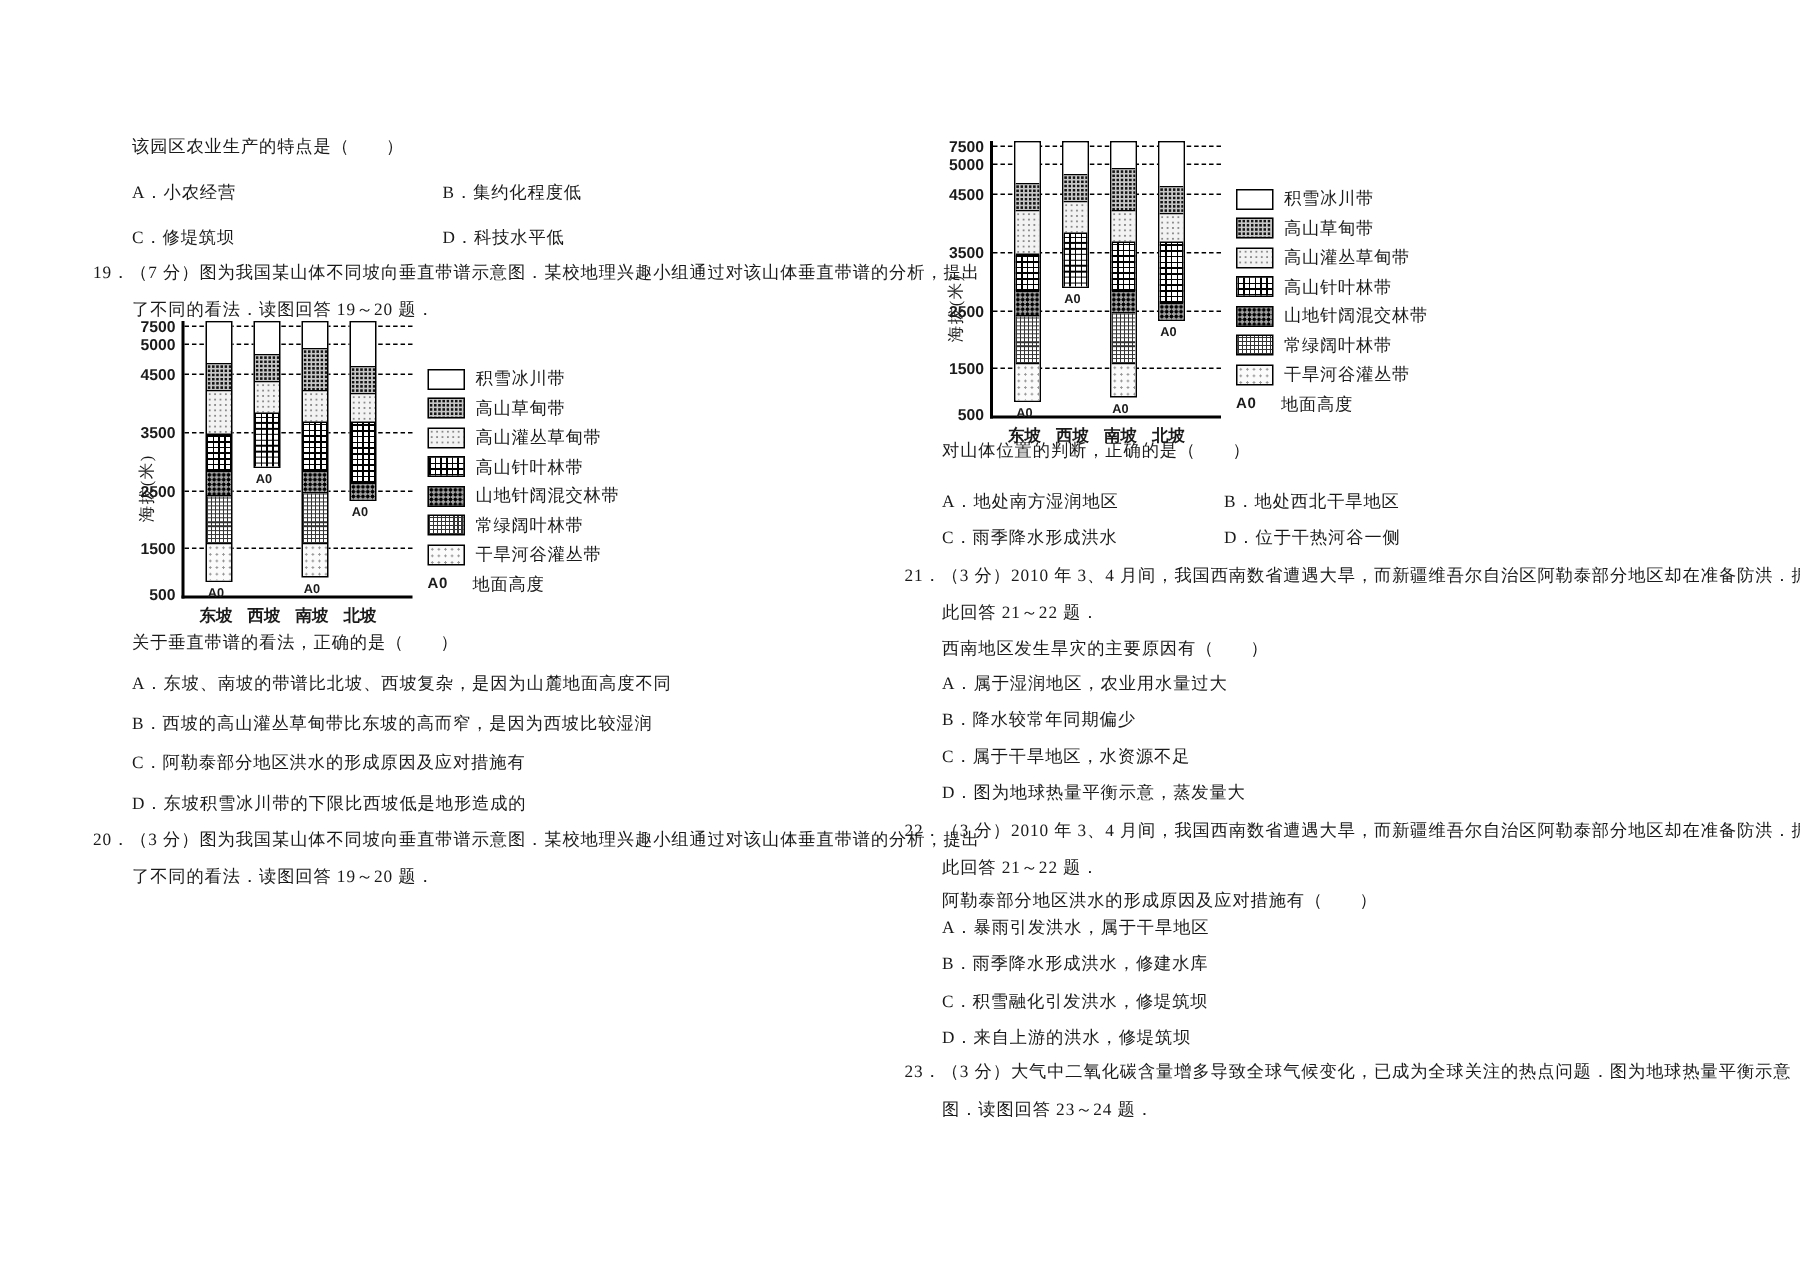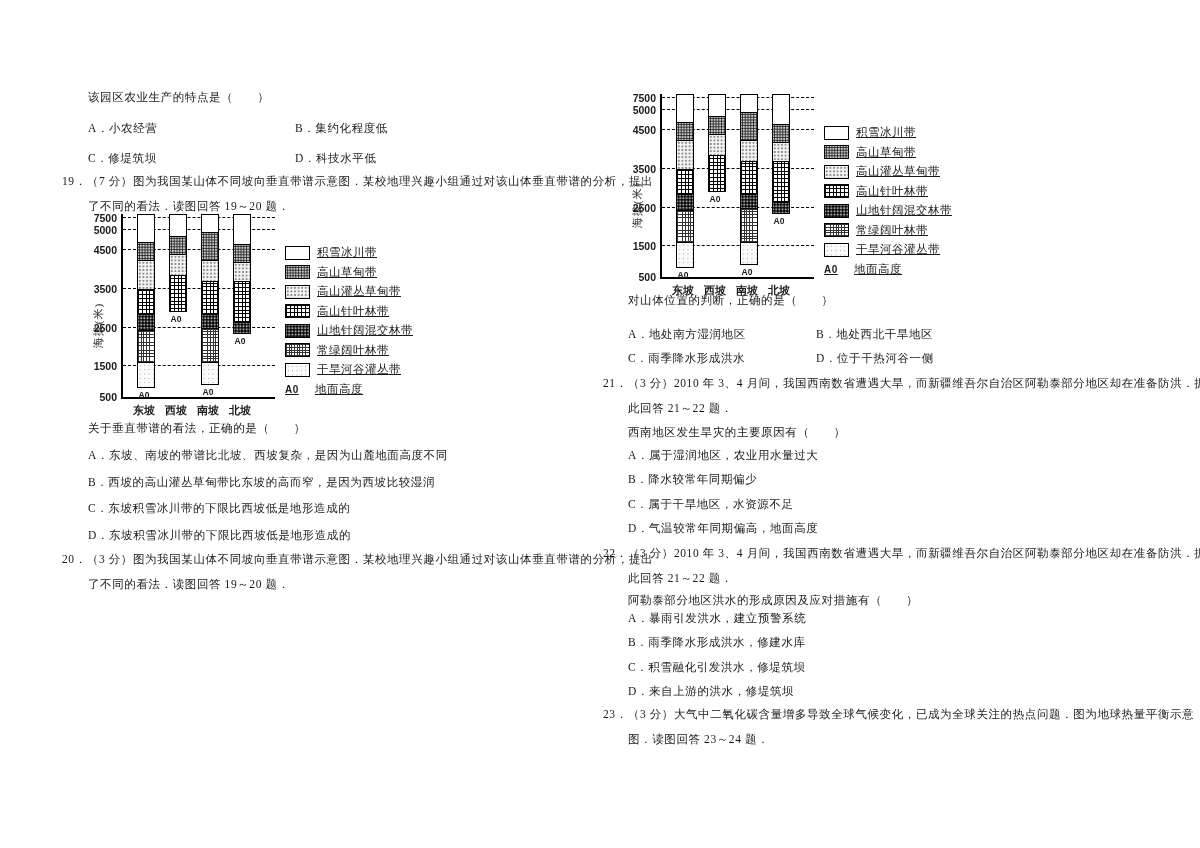--- a/index.html
+++ b/index.html
@@ -20,21 +20,21 @@
        display:flex;flex-direction:column;overflow:hidden;background:#fff;}
   .seg{width:100%;box-sizing:border-box;border-bottom:1px solid #000;flex:0 0 auto;}
   .seg:last-child{border-bottom:none;}
   .ytick{position:absolute;left:0;width:32px;text-align:right;font-weight:700;
          font-size:10.5px;font-family:"Liberation Sans","DejaVu Sans",sans-serif;}
   .ylabel{position:absolute;left:-17px;top:112px;width:60px;text-align:center;
           transform:rotate(-90deg);font-size:11px;letter-spacing:1px;}
   .a0{position:absolute;width:18px;text-align:center;font-size:8.5px;font-weight:700;
       font-family:"Liberation Sans","DejaVu Sans",sans-serif;}
   .xcat{position:absolute;top:197px;width:34px;text-align:center;font-weight:700;font-size:11px;}
-  .legend{position:absolute;left:200px;top:40px;text-decoration:underline;}
+  .legend{position:absolute;left:200px;top:40px;}
   .litem{height:13.5px;margin-bottom:6px;display:flex;align-items:center;
          white-space:nowrap;font-size:11.5px;letter-spacing:0.5px;}
   .swatch{display:inline-block;width:23px;height:12px;border:1px solid #000;
           margin-right:7px;flex:0 0 auto;}
   .a0key{font-weight:700;font-size:10px;margin-right:9px;width:21px;flex:0 0 auto;
          font-family:"Liberation Sans","DejaVu Sans",sans-serif;}
 
   
   .pat-snow{background:#ffffff;}
   .pat-alpine-meadow{background-color:#c6c6c6;
@@ -156,21 +156,21 @@
       <div class="litem">
         <div class="a0key">A0</div>
         <span>地面高度</span>
       </div>
     </div>
   </div>
 
 <div class="line" style="left:88px;top:421px">关于垂直带谱的看法，正确的是（　　）</div>
 <div class="line" style="left:88px;top:448px">A．东坡、南坡的带谱比北坡、西坡复杂，是因为山麓地面高度不同</div>
 <div class="line" style="left:88px;top:475px">B．西坡的高山灌丛草甸带比东坡的高而窄，是因为西坡比较湿润</div>
-<div class="line" style="left:88px;top:501px">C．东坡积雪冰川带的下限比西坡低是地形造成的</div>
+<div class="line" style="left:88px;top:501px">C．阿勒泰部分地区洪水的形成原因及应对措施有</div>
 <div class="line" style="left:88px;top:528px">D．东坡积雪冰川带的下限比西坡低是地形造成的</div>
 
 <div class="line num-line" style="left:62px;top:552px">20．（3 分）图为我国某山体不同坡向垂直带谱示意图．某校地理兴趣小组通过对该山体垂直带谱的分析，提出</div>
 <div class="line" style="left:88px;top:577px">了不同的看法．读图回答 19～20 题．</div>
 
 <div class="chart" style="left:624px;top:86px">
     <div class="plot">
       <div class="grid" style="bottom: 31px;"></div>
       <div class="grid" style="bottom: 69px;"></div>
       <div class="grid" style="bottom: 108px;"></div>
@@ -266,24 +266,24 @@
 <div class="line" style="left:816px;top:327px">B．地处西北干旱地区</div>
 <div class="line" style="left:628px;top:351px">C．雨季降水形成洪水</div>
 <div class="line" style="left:816px;top:351px">D．位于干热河谷一侧</div>
 
 <div class="line num-line" style="left:603px;top:376px">21．（3 分）2010 年 3、4 月间，我国西南数省遭遇大旱，而新疆维吾尔自治区阿勒泰部分地区却在准备防洪．据</div>
 <div class="line" style="left:628px;top:401px">此回答 21～22 题．</div>
 <div class="line" style="left:628px;top:425px">西南地区发生旱灾的主要原因有（　　）</div>
 <div class="line" style="left:628px;top:448px">A．属于湿润地区，农业用水量过大</div>
 <div class="line" style="left:628px;top:472px">B．降水较常年同期偏少</div>
 <div class="line" style="left:628px;top:497px">C．属于干旱地区，水资源不足</div>
-<div class="line" style="left:628px;top:521px">D．气温较常年同期偏高，地面高度</div>
+<div class="line" style="left:628px;top:521px">D．图为地球热量平衡示意，蒸发量大</div>
 
 <div class="line num-line" style="left:603px;top:546px">22．（3 分）2010 年 3、4 月间，我国西南数省遭遇大旱，而新疆维吾尔自治区阿勒泰部分地区却在准备防洪．据</div>
 <div class="line" style="left:628px;top:571px">此回答 21～22 题．</div>
 <div class="line" style="left:628px;top:593px">阿勒泰部分地区洪水的形成原因及应对措施有（　　）</div>
-<div class="line" style="left:628px;top:611px">A．暴雨引发洪水，建立预警系统</div>
+<div class="line" style="left:628px;top:611px">A．暴雨引发洪水，属于干旱地区</div>
 <div class="line" style="left:628px;top:635px">B．雨季降水形成洪水，修建水库</div>
 <div class="line" style="left:628px;top:660px">C．积雪融化引发洪水，修堤筑坝</div>
 <div class="line" style="left:628px;top:684px">D．来自上游的洪水，修堤筑坝</div>
 
 <div class="line num-line" style="left:603px;top:707px">23．（3 分）大气中二氧化碳含量增多导致全球气候变化，已成为全球关注的热点问题．图为地球热量平衡示意</div>
 <div class="line" style="left:628px;top:732px">图．读图回答 23～24 题．</div>
 
 </body></html>

